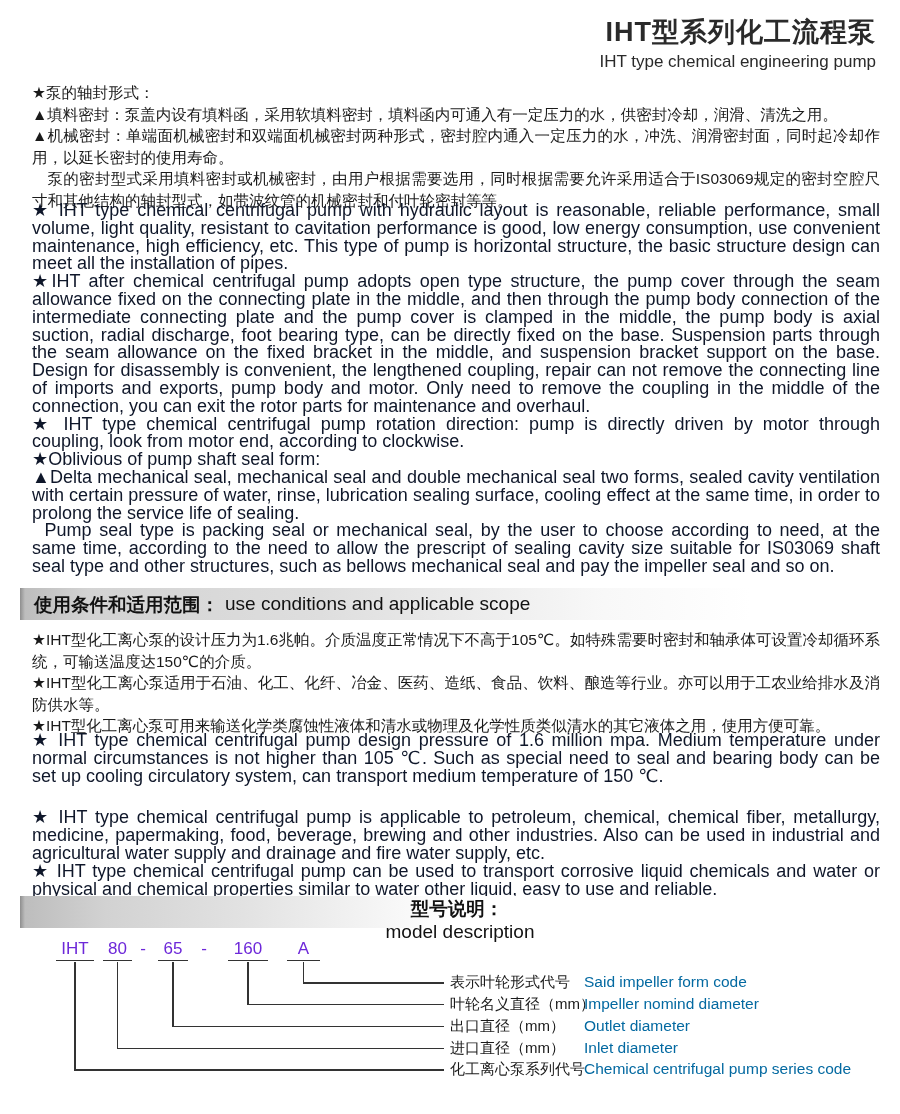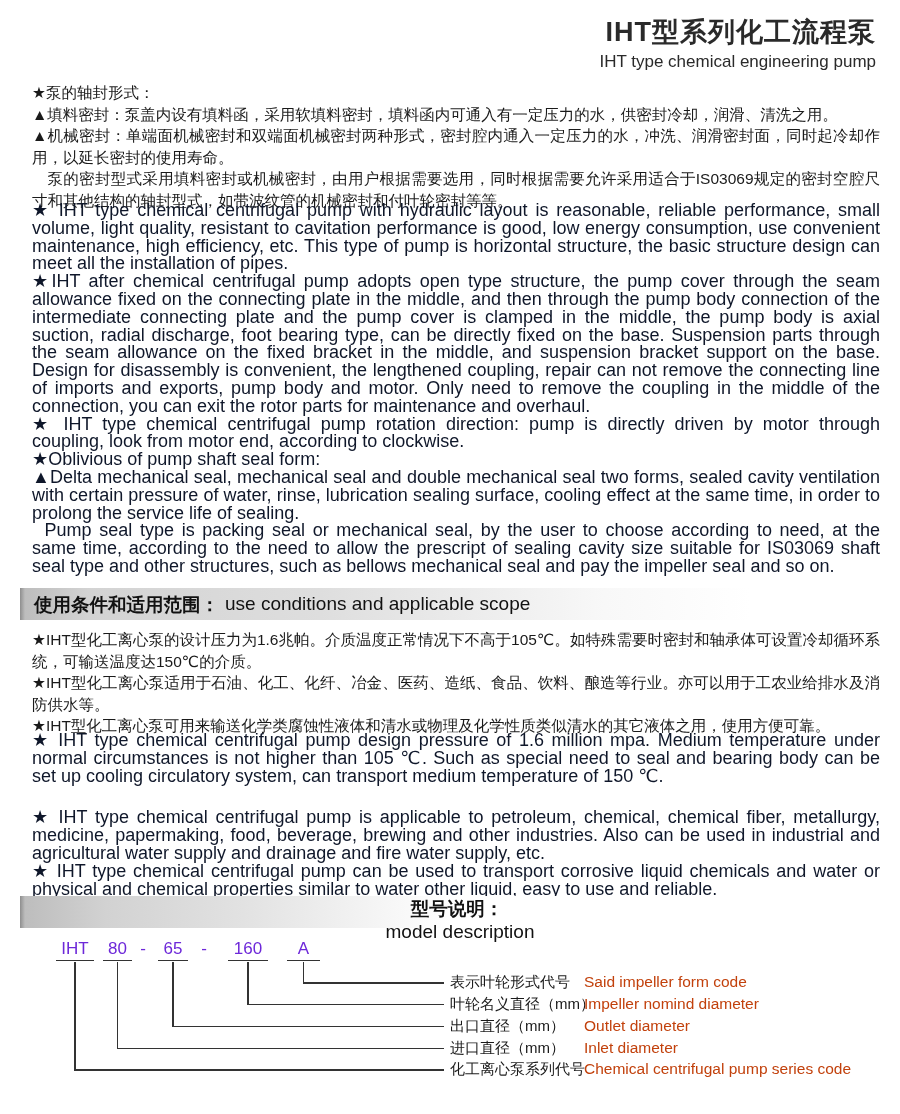--- a/index.html
+++ b/index.html
@@ -44,21 +44,21 @@
   
   .code-token {
     position: absolute; height: 25px; line-height: 25px; top: 936px;
     text-align: center; font-size: 17px; color: #6d28d9;
   }
   .code-token.underlined { border-bottom: 1.6px solid #333; }
   .vline { position: absolute; width: 1.6px; background: #333; }
   .hline { position: absolute; height: 1.6px; background: #333; }
   .diagram-row { position: absolute; height: 20px; line-height: 20px; }
   .diagram-label-cn { position: absolute; left: 450px; font-size: 15px; color: #1a1a1a; white-space: nowrap; }
-  .diagram-label-en { position: absolute; left: 584px; font-size: 15.5px; color: #c2410c; white-space: nowrap; }
+  .diagram-label-en { position: absolute; left: 584px; font-size: 15.5px; color: #0369a1; white-space: nowrap; }
 </style>
 </head>
 <body>
 
 <div class="page">
 
   <div class="title-block">
     <div class="title-cn">IHT型系列化工流程泵</div>
     <div class="title-en">IHT type chemical engineering pump</div>
   </div>

